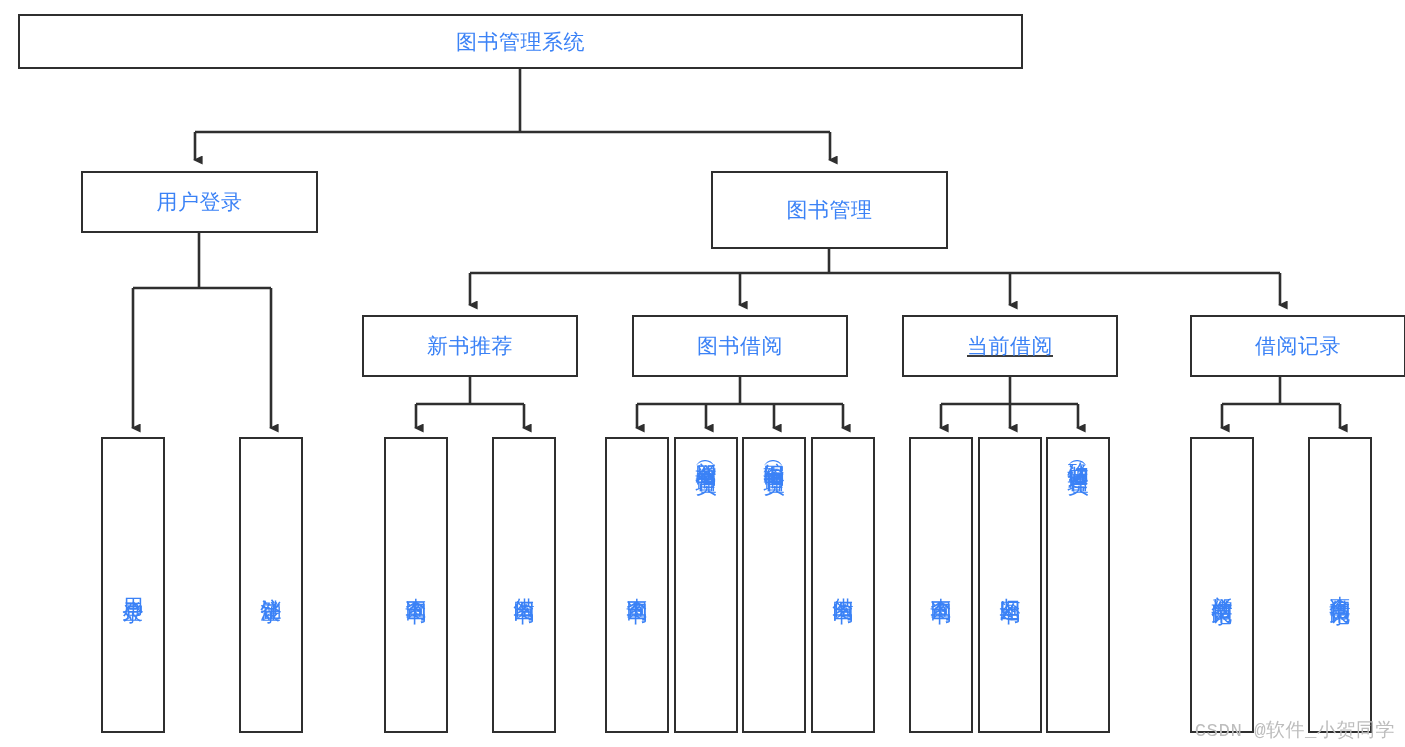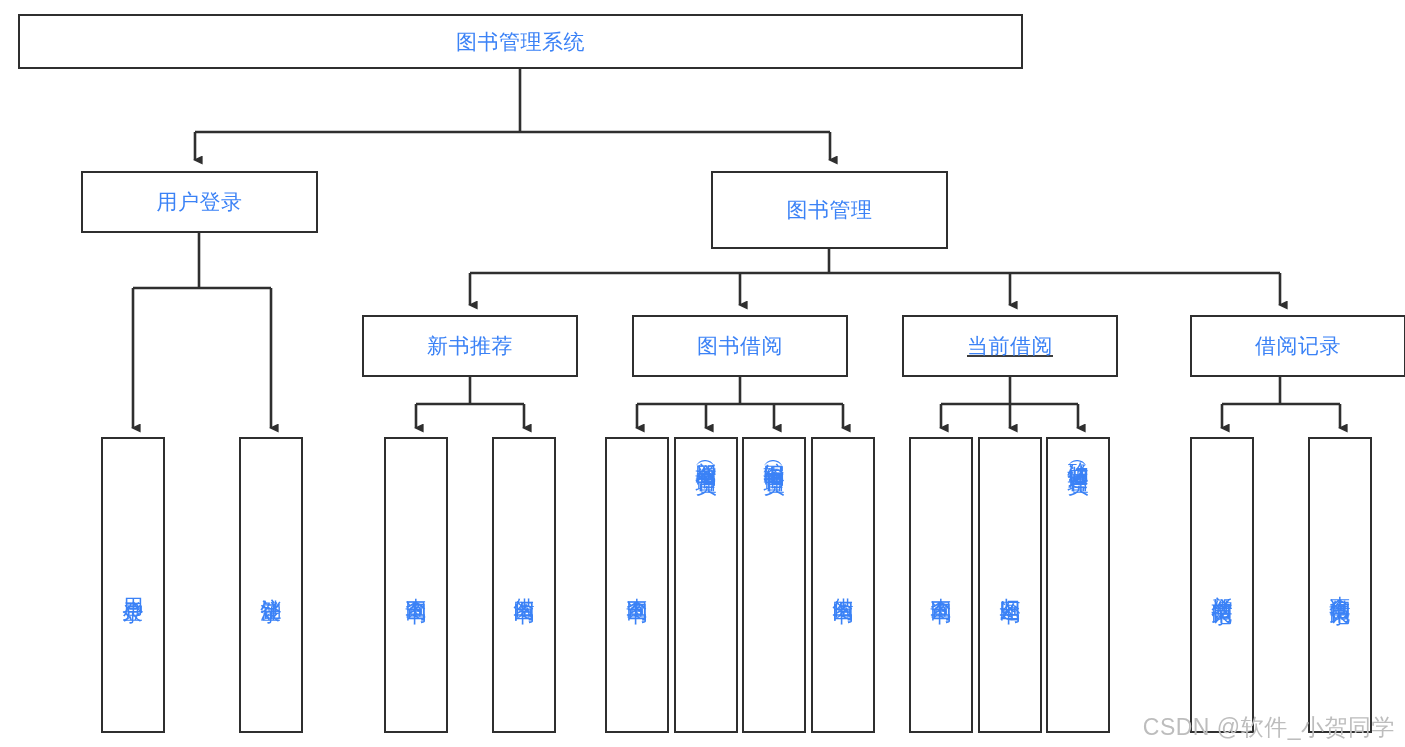--- a/index.html
+++ b/index.html
@@ -66,23 +66,23 @@
   .leaf-box.center-text {
     align-items: center;
   }
   .leaf-box.center-text .node-label {
     padding-top: 0;
   }
   #watermark {
     position: absolute;
     right: 10px;
     bottom: 4px;
-    font-size: 23px;
+    font-size: 19px;
     color: #bdbdbd;
-    font-family: Liberation Sans, sans-serif;
+    font-family: Liberation Mono, monospace;
     letter-spacing: 0.5px;
     user-select: none;
     pointer-events: none;
   }
 </style>
 </head>
 <body>
 
 <div id="diagram-root">
 

